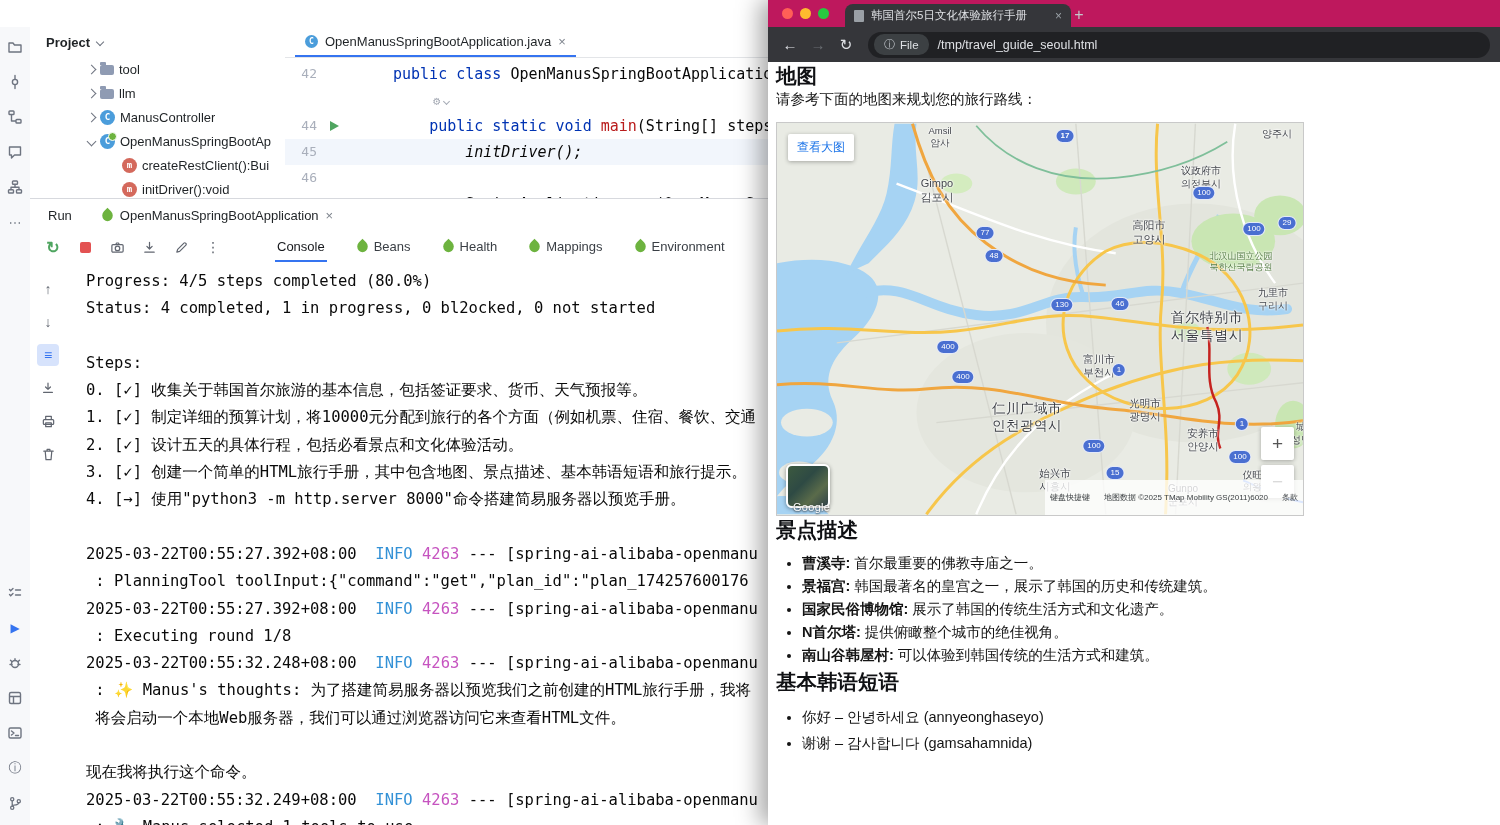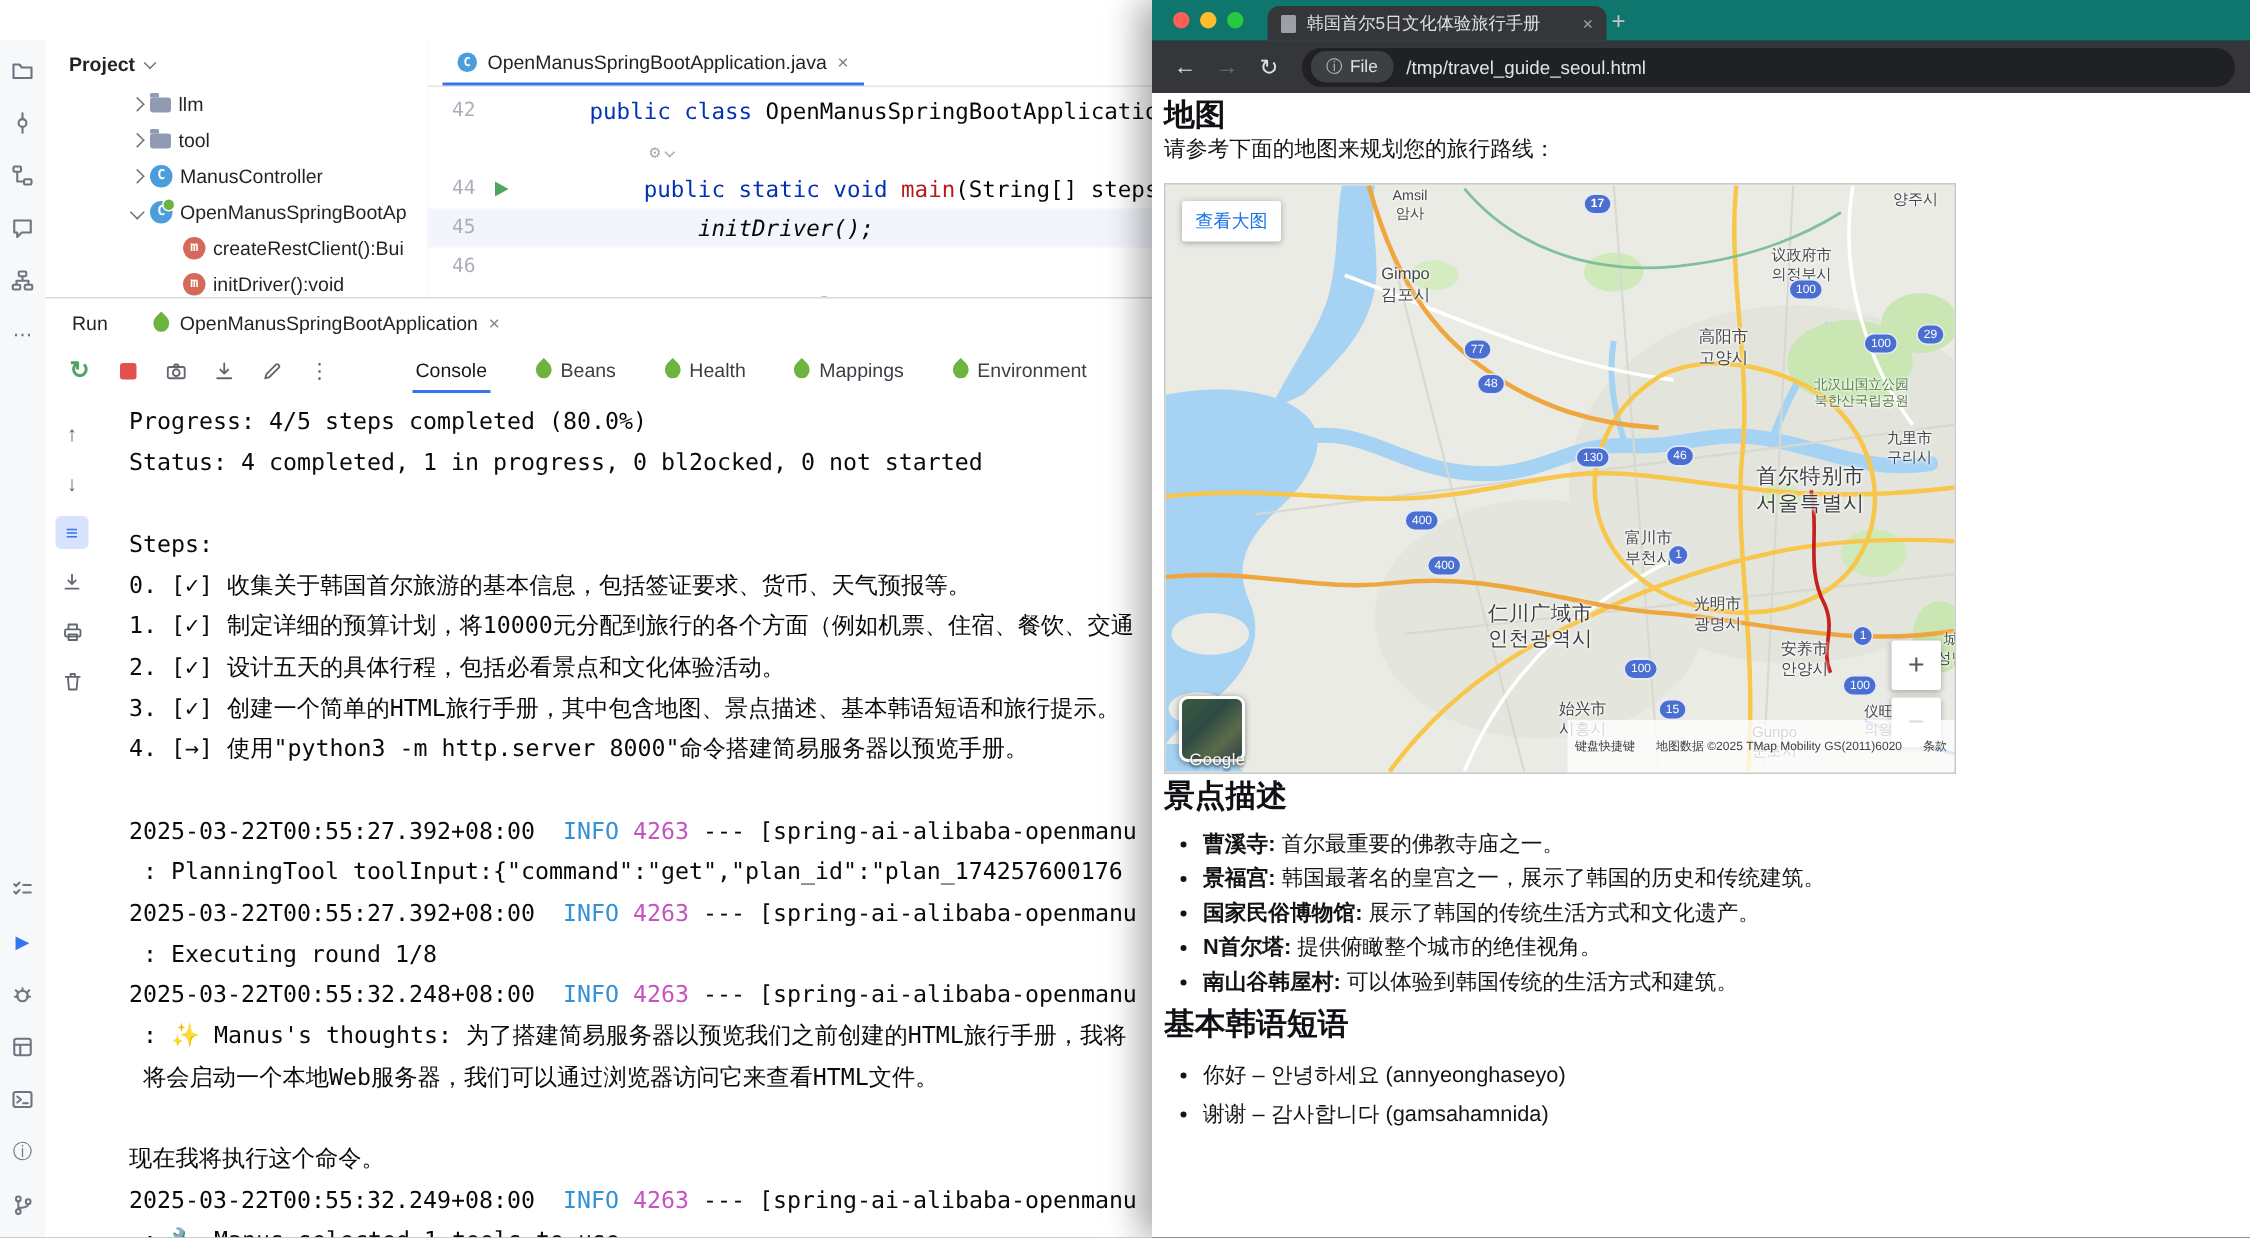--- a/index.html
+++ b/index.html
@@ -76,21 +76,21 @@
   .rl-icon{width:22px;height:22px;display:flex;align-items:center;justify-content:center;font-size:14px;border-radius:4px;flex:none;}
   .rl-icon.active{background:#d7e3fc;color:#3574f0;}
   .console{position:absolute;left:36px;right:0;top:63px;bottom:0;padding:6px 0 0 20px;font-family:"DejaVu Sans Mono",monospace;
     font-size:15.5px;line-height:27.3px;color:#0a0a0a;white-space:pre;overflow:hidden;}
   .conline{height:27.3px;}
   .c-info{color:#3391d6;}
   .c-pid{color:#c654c0;}
 
   
   #browser{position:absolute;left:768px;top:0;width:732px;height:825px;background:#202124;box-shadow:-8px 0 22px rgba(0,0,0,.35);}
-  .tabstrip{height:27px;background:#0f766e;position:relative;display:flex;align-items:center;padding-left:14px;}
+  .tabstrip{height:27px;background:#be185d;position:relative;display:flex;align-items:center;padding-left:14px;}
   .tl.sm{width:11px;height:11px;margin-right:7px;}
   .btab{position:absolute;left:77px;top:4px;width:208px;height:23px;background:#35363a;border-radius:8px 8px 0 0;
     display:flex;align-items:center;gap:7px;padding:0 9px;}
   .favicon{width:10px;height:12px;background:#9aa0a6;border-radius:1px;flex:none;}
   .btab-title{font-size:11.5px;color:#dfe1e5;white-space:nowrap;overflow:hidden;flex:1;}
   .bclose{color:#9aa0a6;font-size:12px;line-height:1;flex:none;}
   .newtab{position:absolute;left:300px;top:4px;width:22px;height:22px;color:#c3c7cc;font-size:16px;display:flex;align-items:center;justify-content:center;}
   .btoolbar{height:35px;background:#35363a;display:flex;align-items:center;gap:4px;padding:0 10px;}
   .nav-ic{width:24px;height:24px;display:flex;align-items:center;justify-content:center;font-size:15px;color:#dfe1e5;border-radius:50%;flex:none;}
   .nav-ic.disabled{color:#6a6e73;}
@@ -210,26 +210,26 @@
 
       <aside class="project-panel">
         <div class="panel-header">
           <span>Project</span>
           <span class="chev"></span>
         </div>
         <div id="project-tree">
             <div class="tree-row" style="padding-left: 58px;">
               <span class="tchev right"></span>
               <span class="ti ti-folder"></span>
-              <span class="tlabel">llm</span>
+              <span class="tlabel">tool</span>
             </div>
             <div class="tree-row" style="padding-left: 58px;">
               <span class="tchev right"></span>
               <span class="ti ti-folder"></span>
-              <span class="tlabel">tool</span>
+              <span class="tlabel">llm</span>
             </div>
             <div class="tree-row" style="padding-left: 58px;">
               <span class="tchev right"></span>
               <span class="ti ti-class">C</span>
               <span class="tlabel">ManusController</span>
             </div>
             <div class="tree-row" style="padding-left: 58px;">
               <span class="tchev down"></span>
               <span class="ti ti-boot">C</span>
               <span class="tlabel">OpenManusSpringBootAp</span>

